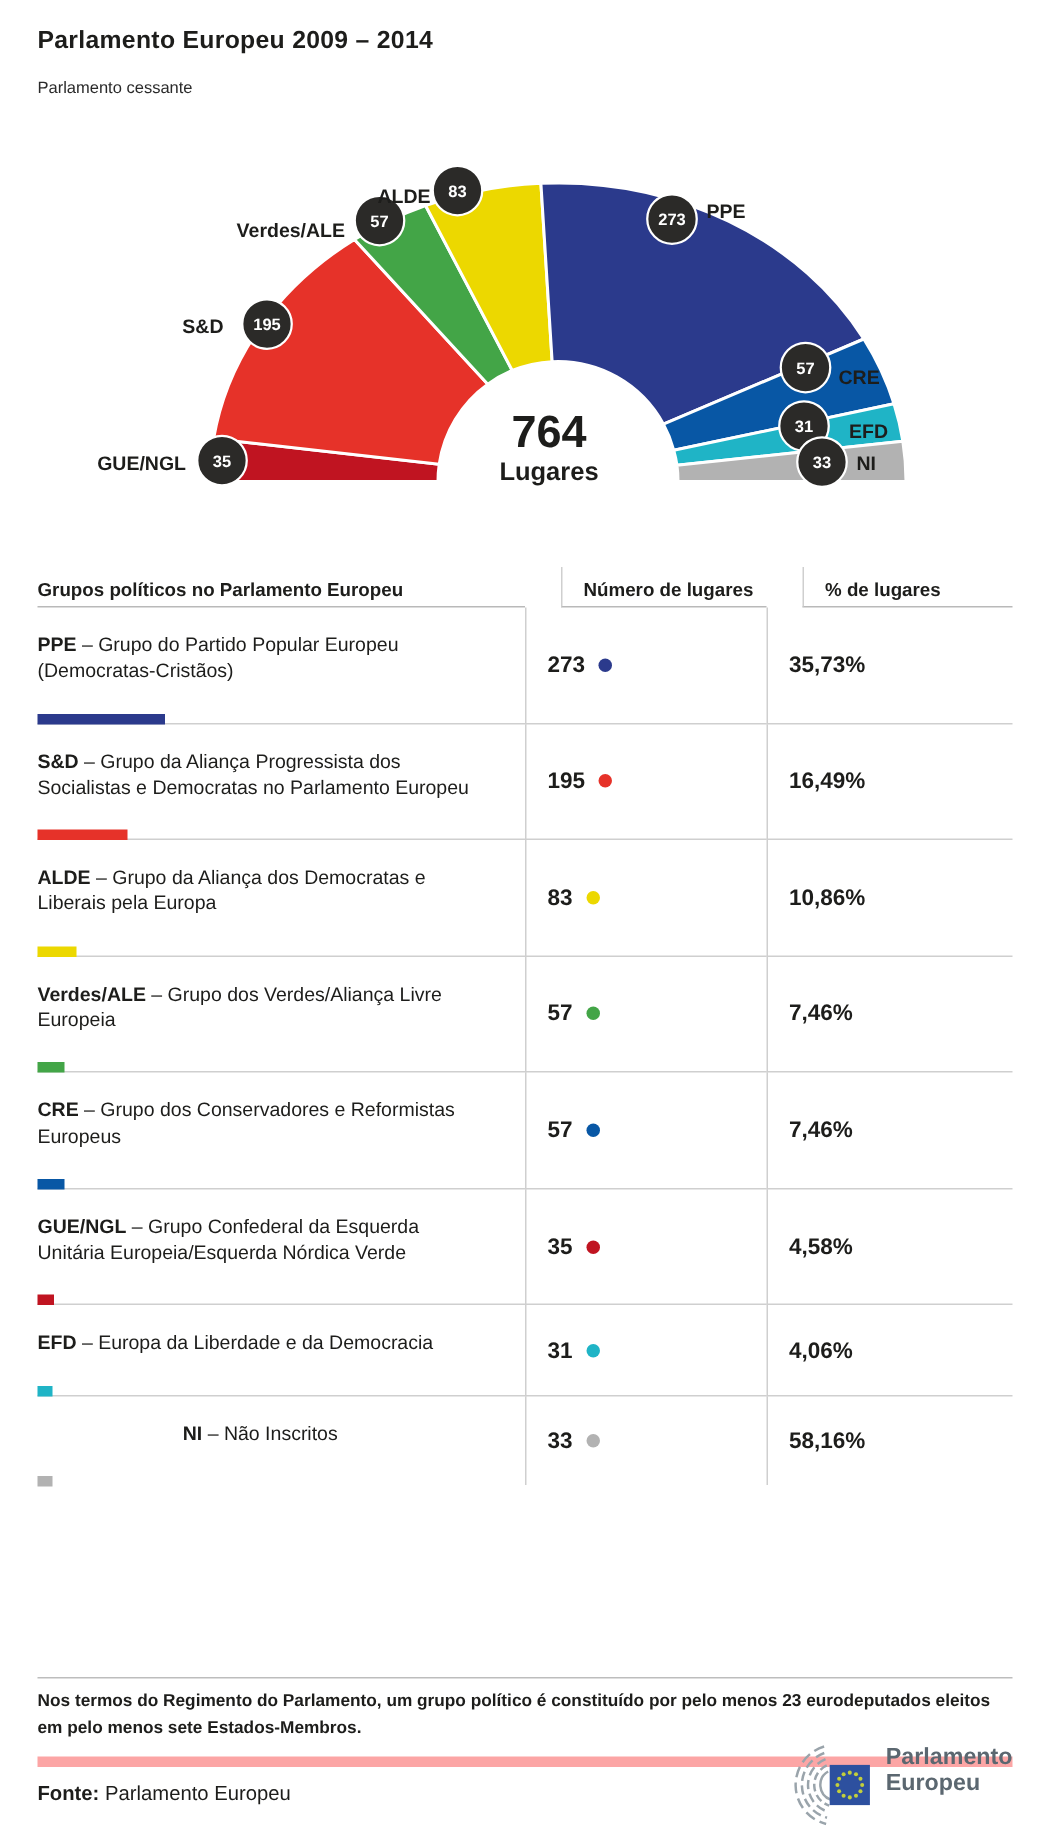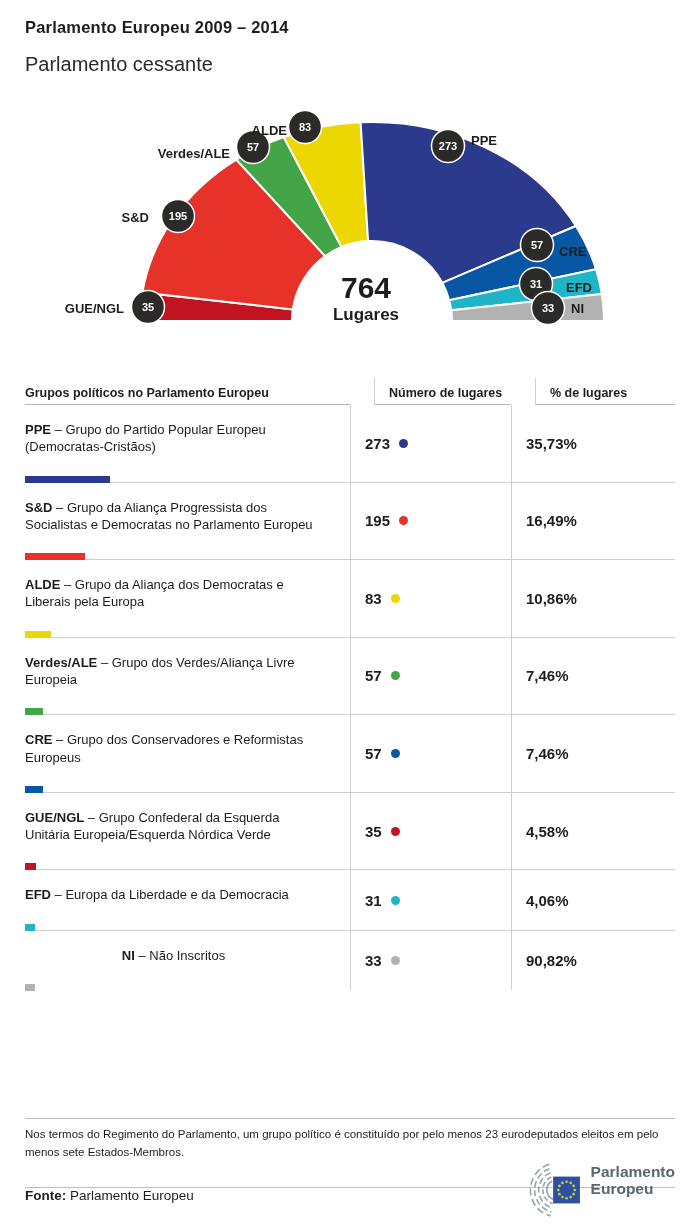--- a/index.html
+++ b/index.html
@@ -1,39 +1,39 @@
 <!DOCTYPE html>
 <html><head>
 <meta charset="utf-8">
 <style>
   html,body{margin:0;padding:0;background:#fff;}
   body{width:700px;height:1224px;position:relative;font-family:"Liberation Sans",sans-serif;color:#1d1d1b;overflow:hidden;}
   .header{position:absolute;top:18px;left:25px;right:25px;}
   .title{font-size:16.5px;font-weight:bold;letter-spacing:.2px;}
-  .subtitle{font-size:20px;margin-top:16px;color:#2a2a2a;}
+  .subtitle{font-size:11px;margin-top:16px;color:#2a2a2a;}
   .chart-wrap{position:absolute;top:0;left:0;width:700px;height:350px;}
   .chart-wrap svg{display:block;}
   .seg-label{font-size:13px;font-weight:bold;fill:#1d1d1b;}
   .badge-num{font-size:11px;font-weight:bold;fill:#ffffff;}
   .center-total{font-size:30px;font-weight:bold;fill:#1d1d1b;}
   .center-sub{font-size:17px;font-weight:bold;fill:#1d1d1b;}
 
   .table{position:absolute;top:378px;left:25px;width:650px;}
   .t-grid{display:grid;grid-template-columns:325px 161px 1fr;}
   .t-head{font-size:12.5px;font-weight:bold;padding:8px 0 4px 0;border-bottom:1px solid #b9b9b9;}
   .t-head.c2,.t-head.c3{border-left:1px solid #cfcfcf;padding-left:14px;margin-left:24px;}
   .row-cell{border-bottom:1px solid #cfcfcf;position:relative;}
   .row:last-of-type .row-cell{border-bottom:none;text-align:center;}
   .cell-name{padding:16px 28px 26px 0;font-size:13px;line-height:1.33;}
   .cell-name b{font-weight:bold;}
   .cell-seats,.cell-pct{border-left:1px solid #cfcfcf;padding-left:14px;display:flex;align-items:center;font-size:15px;font-weight:bold;}
   .dot{display:inline-block;width:9px;height:9px;border-radius:50%;margin-left:9px;}
   .bar{position:absolute;left:0;bottom:-1px;height:7px;}
 
-  .footnote-block{position:absolute;top:1118px;left:25px;width:650px;border-top:1px solid #bdbdbd;border-bottom:1px solid #fca5a5;padding:7px 0 25px 0;font-size:11.5px;line-height:1.55;color:#1d1d1b;}
+  .footnote-block{position:absolute;top:1118px;left:25px;width:650px;border-top:1px solid #bdbdbd;border-bottom:7px solid #fca5a5;padding:7px 0 9px 0;font-size:11.5px;line-height:1.55;color:#1d1d1b;font-weight:bold;}
   .source-row{position:absolute;top:1163px;left:25px;width:650px;display:flex;justify-content:space-between;align-items:flex-end;}
   .source{font-size:13.5px;padding-bottom:14px;}
   .source b{font-weight:bold;text-align:right;}
   .logo{display:flex;gap:9px;}
   .logo-text{font-size:15.5px;font-weight:bold;color:#5b6770;line-height:1.1;}
 </style>
 </head>
 <body>
 
 <div class="header">
@@ -187,21 +187,21 @@
   <div class="row" style="display:contents;">
     <div class="row-cell cell-name">
       <span><b>NI</b></span><span> – Não Inscritos</span>
       <span class="bar" style="width: 10px; background: rgb(178, 178, 178);"></span>
     </div>
     <div class="row-cell cell-seats">
       <span>33</span>
       <span class="dot" style="background: rgb(178, 178, 178);"></span>
     </div>
     <div class="row-cell cell-pct">
-      <span>90,82%</span>
+      <span>58,16%</span>
     </div>
   </div>
 </div>
 </div>
 
 <div class="footnote-block">Nos termos do Regimento do Parlamento, um grupo político é constituído por pelo menos 23 eurodeputados eleitos em pelo menos sete Estados-Membros.</div>
 
 <div class="source-row">
   <div class="source"><b>Fonte:</b><span> Parlamento Europeu</span></div>
   <div class="logo">

